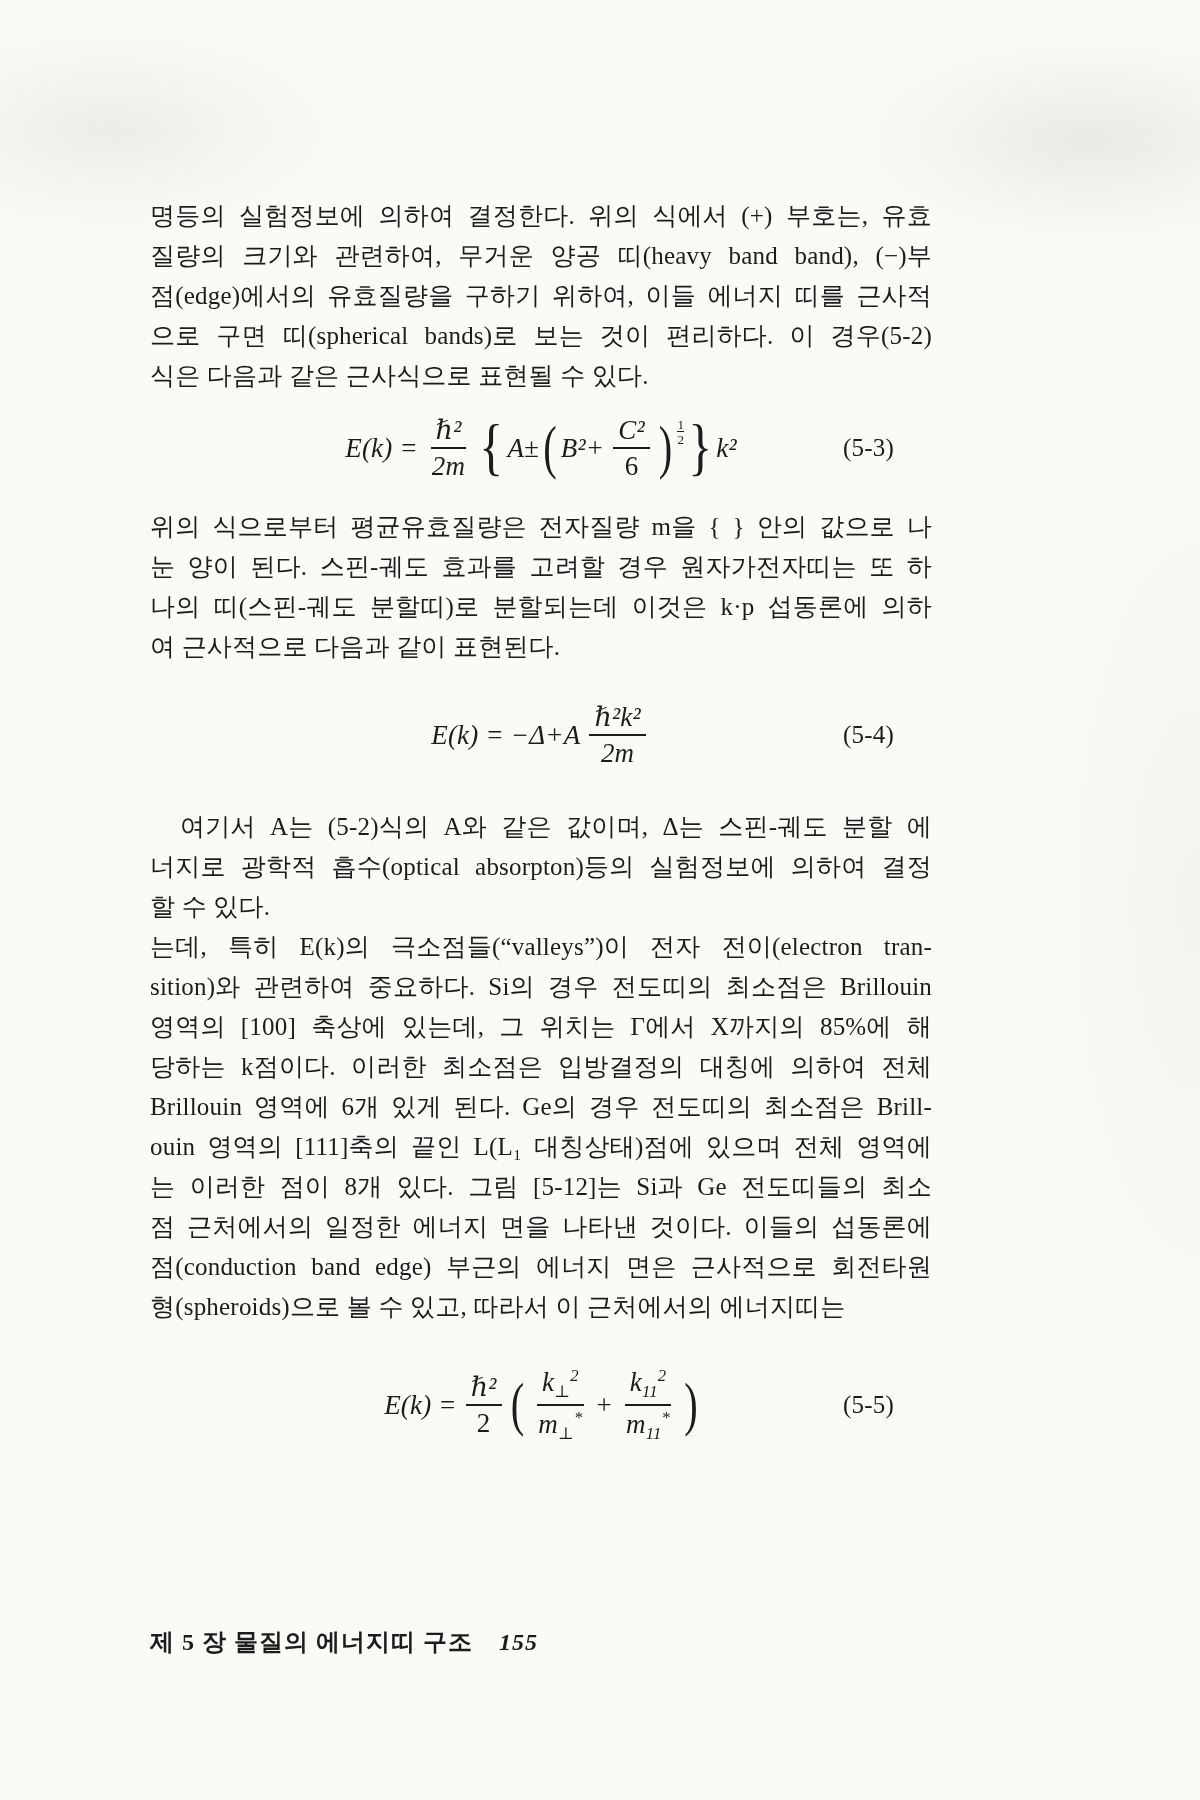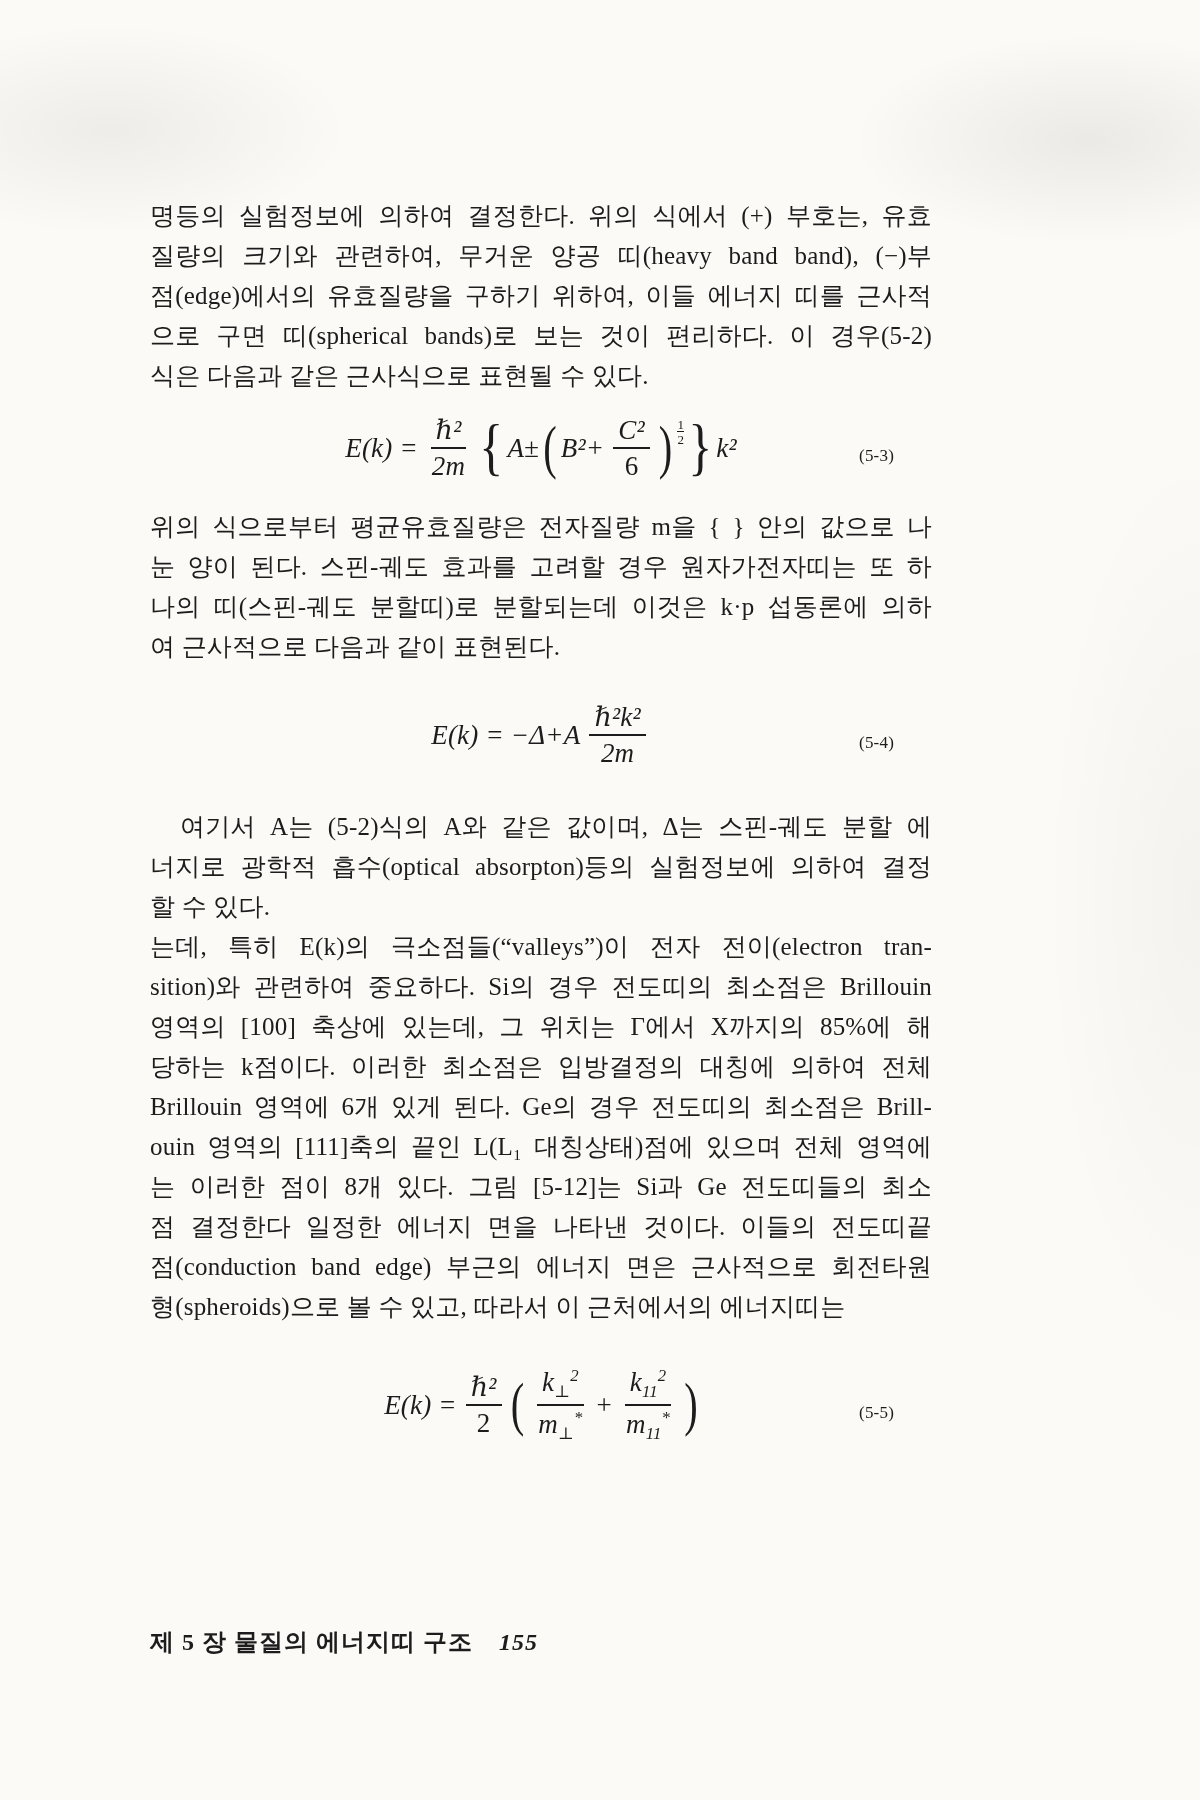--- a/index.html
+++ b/index.html
@@ -61,21 +61,21 @@
     transform:scaleY(1.45);line-height:1;
   }
   .supfrac{
     display:inline-flex;flex-direction:column;align-items:center;
     font-size:13px;line-height:1.05;font-style:normal;
     transform:translateY(-16px);margin-left:1px;
   }
   .supfrac .sf-den{border-top:1px solid var(--ink);padding-top:1px;}
   .eq-label{
     position:absolute;right:38px;top:50%;transform:translateY(-50%);
-    font-size:17px;font-style:normal;margin-top:8px;
+    font-size:25px;font-style:normal;
   }
   sub{font-size:62%;}
   sup{font-size:62%;}
 
   
   .footer{
     position:absolute;left:150px;top:1626px;width:782px;
     text-align:left;padding-right:0;
     font-size:24px;letter-spacing:1px;
     font-weight:600;
@@ -152,21 +152,21 @@
 
     <div class="para">
 
         <div class="line">는데, 특히 E(k)의 극소점들(“valleys”)이 전자 전이(electron tran-</div>
         <div class="line">sition)와 관련하여 중요하다. Si의 경우 전도띠의 최소점은 Brillouin</div>
         <div class="line">영역의 [100] 축상에 있는데, 그 위치는 Γ에서 X까지의 85%에 해</div>
         <div class="line">당하는 k점이다. 이러한 최소점은 입방결정의 대칭에 의하여 전체</div>
         <div class="line">Brillouin 영역에 6개 있게 된다. Ge의 경우 전도띠의 최소점은 Brill-</div>
         <div class="line">ouin 영역의 [111]축의 끝인 L(L₁ 대칭상태)점에 있으며 전체 영역에</div>
         <div class="line">는 이러한 점이 8개 있다. 그림 [5-12]는 Si과 Ge 전도띠들의 최소</div>
-        <div class="line">점 결정한다 일정한 에너지 면을 나타낸 것이다. 이들의 전도띠끝</div>
+        <div class="line">점 근처에서의 일정한 에너지 면을 나타낸 것이다. 이들의 섭동론에</div>
         <div class="line">점(conduction band edge) 부근의 에너지 면은 근사적으로 회전타원</div>
         <div class="line no-justify">형(spheroids)으로 볼 수 있고, 따라서 이 근처에서의 에너지띠는</div>
       </div>
 
     <div class="equation eq-55">
       <span class="eq-math">
         <span class="var">E(k) =</span>
         <span class="frac">
             <span class="num var">ℏ²</span>
             <span class="den">2</span>

